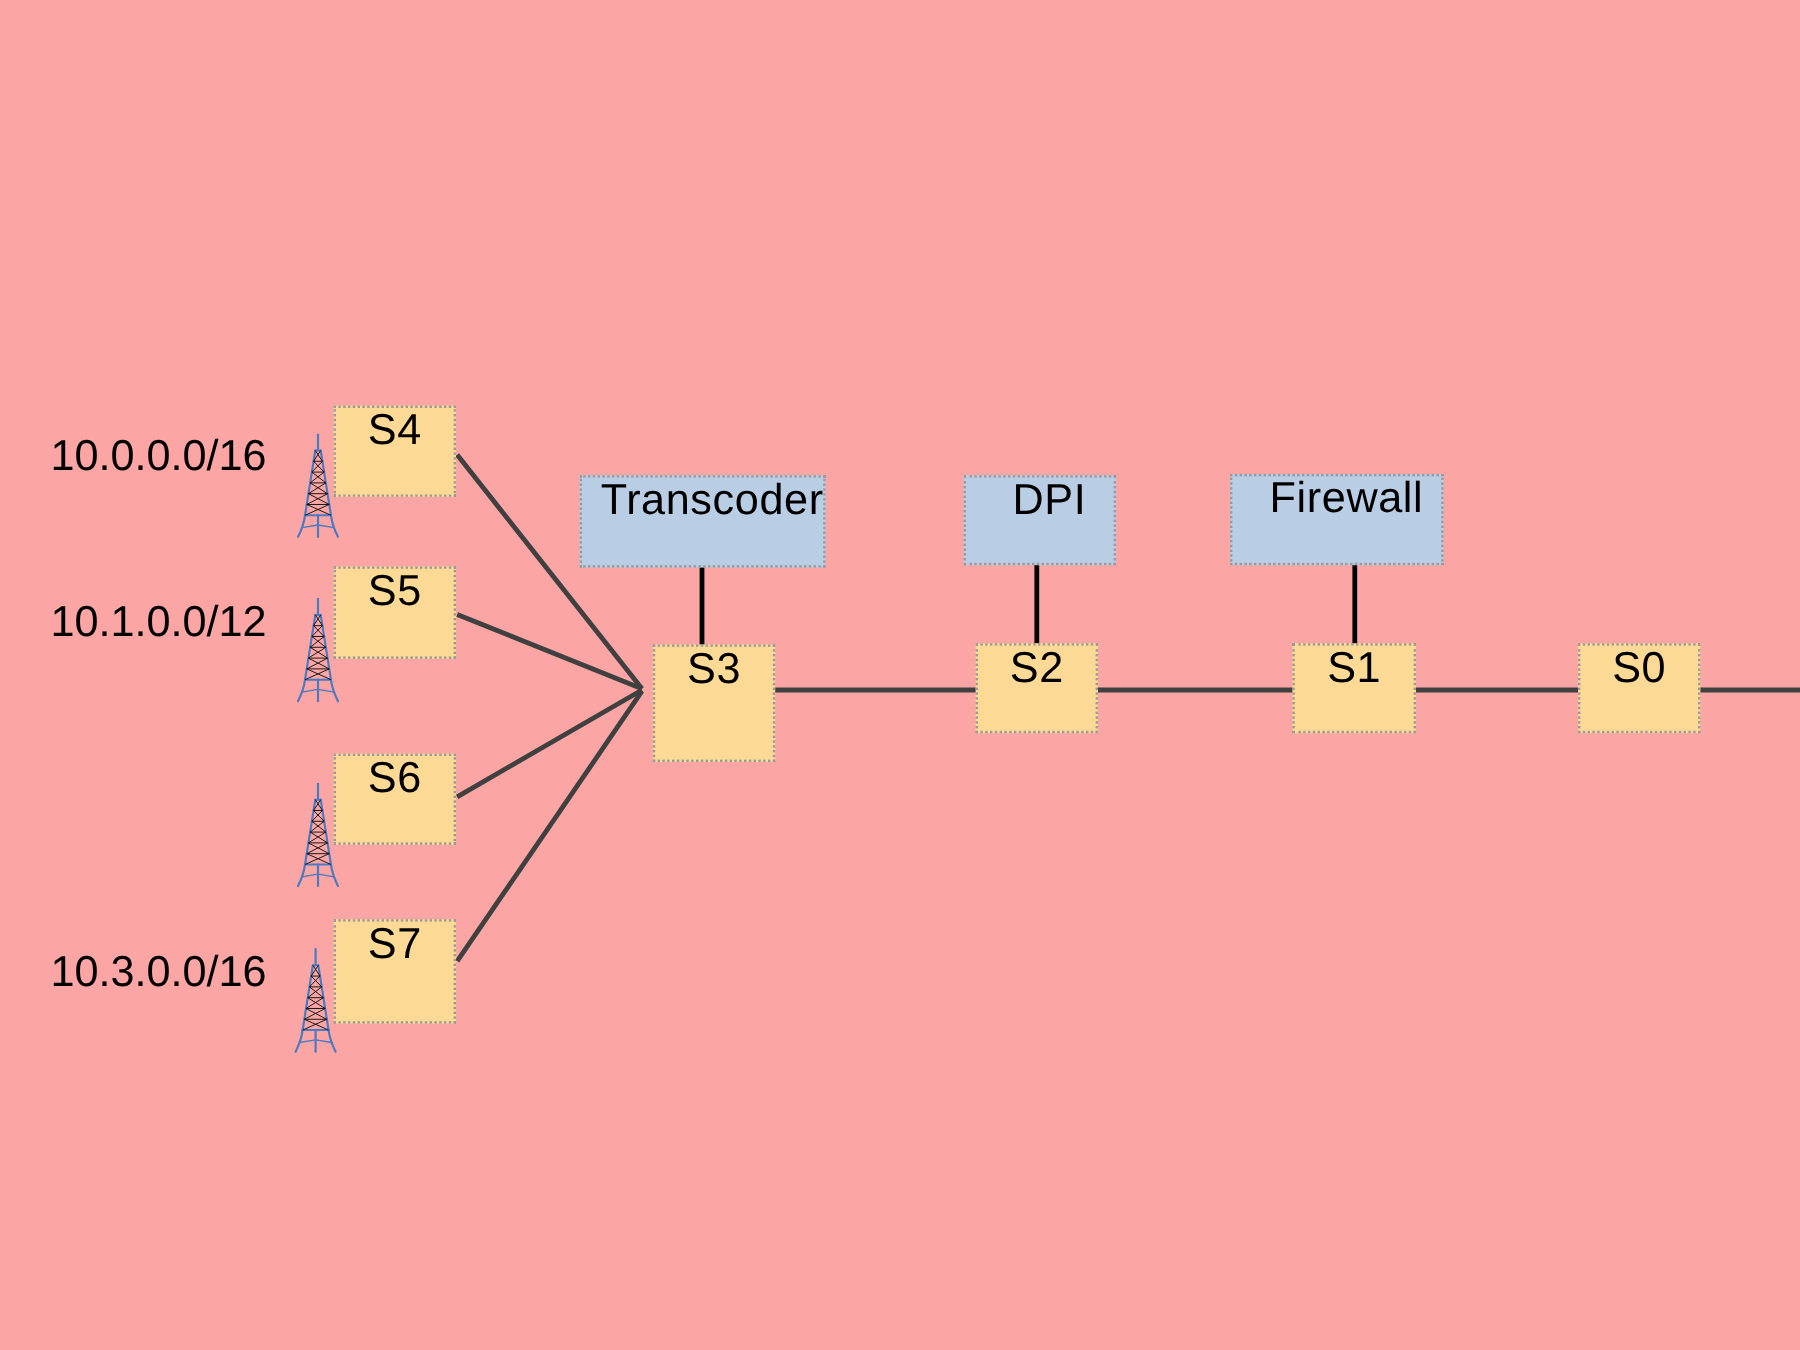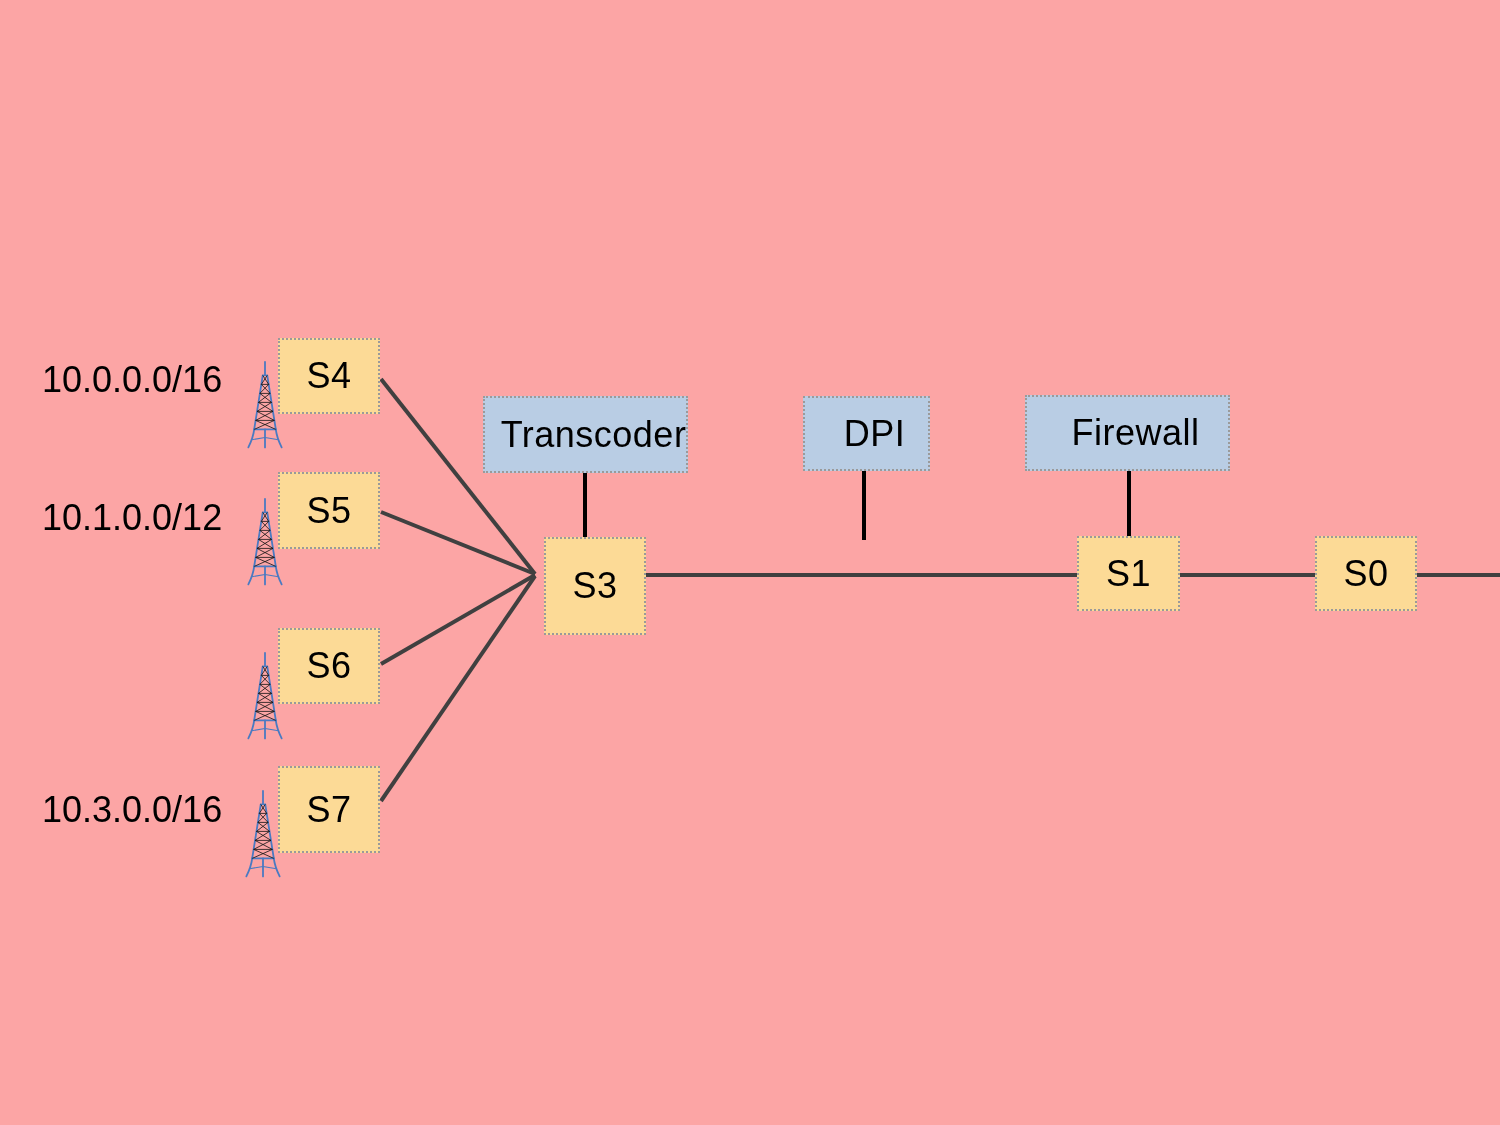--- a/index.html
+++ b/index.html
@@ -13,21 +13,21 @@
     overflow: hidden;
   }
   .wires {
     position: absolute;
     left: 0; top: 0;
     width: 1500px; height: 1125px;
   }
   .node {
     position: absolute;
     display: flex;
-    align-items: center;
+    align-items: flex-start;
     justify-content: center;
     border: 2px dotted #9a9a9a;
     box-sizing: border-box;
     font-size: 36px;
     line-height: 1;
     letter-spacing: 0.5px;
   }
   .switch   { background: #FCDA96; }
   .middlebox{ background: #B9CDE4; padding-left: 16px; }
   .subnet-label {
@@ -118,30 +118,33 @@
   <div class="node switch" style="left:278px; top:628px; width:102px; height:76px">
     <span>S6</span>
   </div>
   <div class="node switch" style="left:278px; top:766px; width:102px; height:87px">
     <span>S7</span>
   </div>
 
   <div class="node switch" style="left:544px; top:537px; width:102px; height:98px">
     <span>S3</span>
   </div>
+  <div class="node switch" style="left:813px; top:536px; width:102px; height:75px">
+    <span>S2</span>
+  </div>
   <div class="node switch" style="left:1077px; top:536px; width:103px; height:75px">
     <span>S1</span>
   </div>
   <div class="node switch" style="left:1315px; top:536px; width:102px; height:75px">
     <span>S0</span>
   </div>
 
   <div class="node middlebox" style="left:483px; top:396px; width:205px; height:77px">
     <span>Transcoder</span>
   </div>
   <div class="node middlebox" style="left:803px; top:396px; width:127px; height:75px">
     <span>DPI</span>
   </div>
-  <div class="node middlebox" style="left:1025px; top:395px; width:205px; height:76px">
+  <div class="node middlebox" style="left:1025px; top:395px; width:178px; height:76px">
     <span>Firewall</span>
   </div>
 
 </div>
 
 </body></html>

